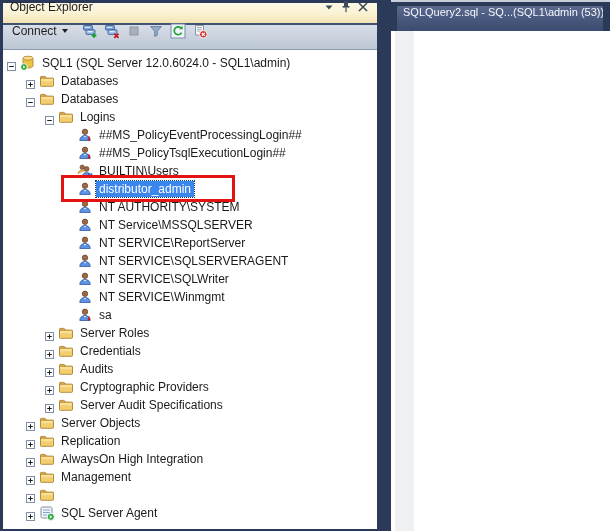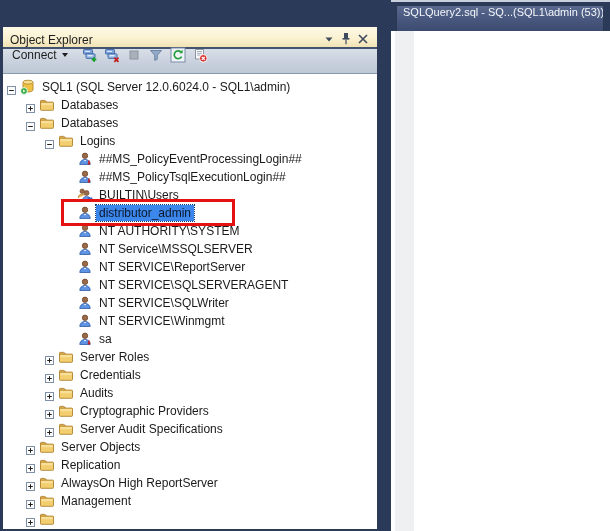--- a/index.html
+++ b/index.html
@@ -11,21 +11,21 @@
   }
   
   .oe-panel{
     position:absolute;left:3px;top:3px;width:374px;height:526px;
     display:flex;flex-direction:column;
   }
   .oe-titlebar{
     height:22px;flex:0 0 22px;
     background:linear-gradient(180deg,#FDF8E6 0%,#FAF2D2 55%,#F1E2B4 100%);
     border-bottom:2px solid #42536F;
-    display:flex;align-items:flex-end;padding:0 4px 0 7px;box-sizing:border-box;margin-top:24px;
+    display:flex;align-items:center;padding:0 4px 12px 7px;box-sizing:border-box;
   }
   .oe-title{flex:1;font-size:12px;color:#1E1E1E;white-space:nowrap;overflow:hidden;}
   .tb-btn{width:17px;height:16px;display:flex;align-items:center;justify-content:center;}
   .oe-toolbar{
     height:25px;flex:0 0 25px;
     background:linear-gradient(180deg,#D9DFE8 0%,#CBD3DF 45%,#BCC7D5 100%);
     border-bottom:1px solid #8A99AE;
     display:flex;align-items:center;padding:0 2px 12px 6px;box-sizing:border-box;gap:2px;
   }
   .connect-btn{
@@ -40,21 +40,21 @@
   }
   .tree-row{
     height:18px;display:flex;align-items:flex-end;white-space:nowrap;
     font-size:12px;color:#1A1A1A;
   }
   .tree-row .indent{display:inline-block;height:1px;flex:0 0 auto;}
   .expander{width:9px;height:9px;flex:0 0 9px;margin-right:4px;display:flex;align-items:center;justify-content:center;}
   .node-icon{width:16px;height:16px;flex:0 0 16px;margin-right:3px;display:flex;align-items:center;justify-content:center;}
   .node-icon svg,.expander svg{display:block;}
   .tree-label{padding:1px 3px;line-height:14px;}
-  .tree-label.sel{color:#0f172a;outline:1px dotted #123A6E;}
+  .tree-label.sel{color:#ffffff;outline:1px dotted #123A6E;}
   .red-annotation{
     position:absolute;left:58px;top:125px;width:168px;height:21px;
     border:3px solid #E51212;pointer-events:none;z-index:5;
   }
   
   .splitter{position:absolute;left:377px;top:0;width:14px;height:531px;background:#2B3A59;}
   
   .doc-well{position:absolute;left:391px;top:0;width:219px;height:531px;border-top:2px solid #C9D0DB;box-sizing:border-box;}
   .tab-strip{position:relative;height:29px;}
   .doc-tab{
@@ -506,21 +506,21 @@
             <path d="M4.5 2.2v4.6" stroke="#1E1E1E"></path>
           </svg>
         </span>
         <span class="node-icon">
           <svg width="16" height="16" viewBox="0 0 16 16" xmlns="http://www.w3.org/2000/svg">
             <path d="M1.5 6V4.1c0-.4.3-.7.7-.7h3.5c.3 0 .5.1.7.3l1.2 1.4" fill="#E9BF63" stroke="#A4731D" stroke-width="0.8"></path>
             <rect x="1.5" y="5.1" width="13" height="8.2" rx="0.8" fill="#F3CE6F" stroke="#A4731D" stroke-width="0.8"></rect>
             <rect x="2.3" y="5.9" width="11.4" height="2.4" rx="0.6" fill="#F9E09A"></rect>
           </svg>
         </span>
-        <span class="tree-label">AlwaysOn High ReportServer</span>
+        <span class="tree-label">AlwaysOn High Integration</span>
       </div>
       <div class="tree-row">
         <span class="indent" style="width: 23px;"></span>
         <span class="expander">
           <svg width="9" height="9" viewBox="0 0 9 9" xmlns="http://www.w3.org/2000/svg">
             <rect x="0.5" y="0.5" width="8" height="8" fill="#FDFDFD" stroke="#7F8FA5"></rect>
             <path d="M2.2 4.5h4.6" stroke="#1E1E1E"></path>
             <path d="M4.5 2.2v4.6" stroke="#1E1E1E"></path>
           </svg>
         </span>

